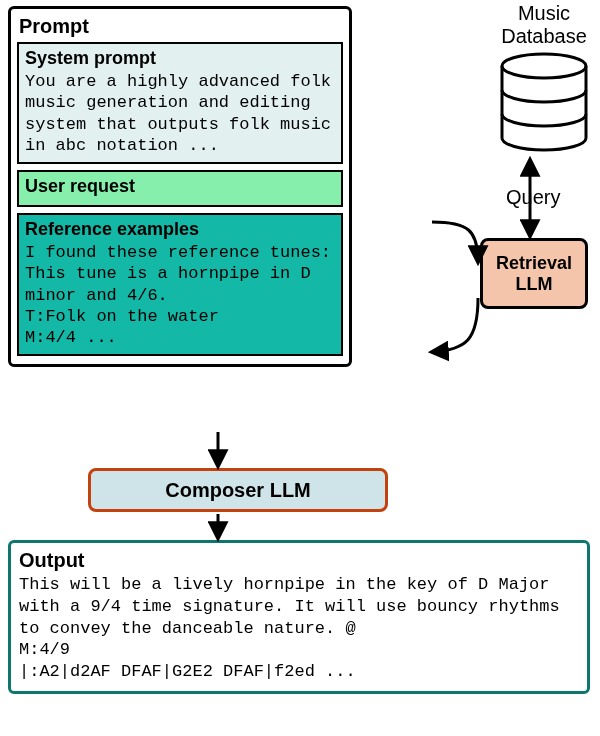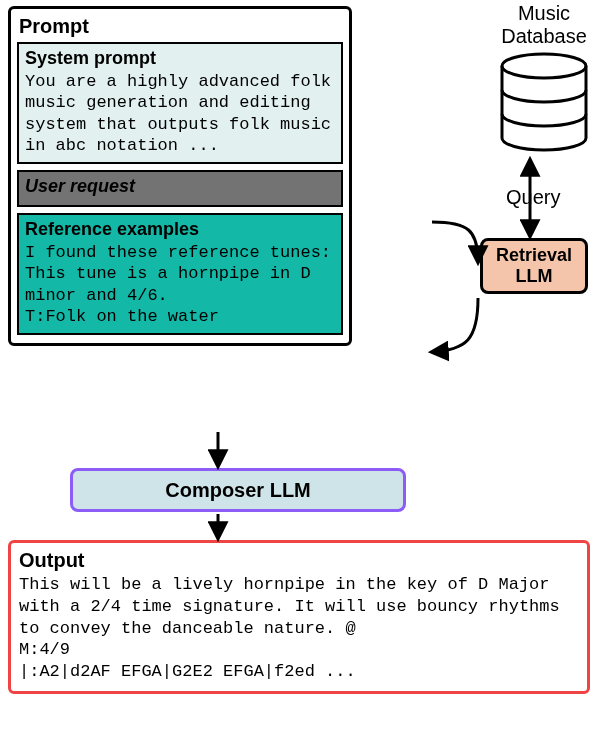--- a/index.html
+++ b/index.html
@@ -28,21 +28,21 @@
     font-weight: bold;
     margin: 0 0 4px 2px;
   }
   .inner-box {
     border: 2px solid #000;
     border-radius: 0;
     padding: 4px 6px 6px 6px;
     margin-bottom: 6px;
   }
   .sys  { background: #e3f0f0; }
-  .user { background: #737373; font-style: italic; }
+  .user { background: #86efac; }
   .ref  { background: #14b8a6; }
   .section-title {
     font-size: 18px;
     font-weight: bold;
     margin-bottom: 2px;
   }
   .section-body {
     font-size: 17px;
     line-height: 1.25;
   }
@@ -68,55 +68,55 @@
     left: 506px;
     top: 186px;
     font-size: 20px;
   }
 
   .retrieval-box {
     position: absolute;
     left: 480px;
     top: 238px;
     width: 108px;
-    height: 56px;
+    height: 71px;
     background: #f4c4ab;
     border: 3px solid #000;
     border-radius: 8px;
     display: flex;
     align-items: center;
     justify-content: center;
     text-align: center;
     font-size: 18px;
     font-weight: bold;
     line-height: 1.15;
   }
 
   .composer-box {
     position: absolute;
-    left: 70px;
+    left: 88px;
     top: 468px;
-    width: 336px;
+    width: 300px;
     height: 44px;
     background: #cfe4e8;
-    border: 3px solid #8b5cf6;
+    border: 3px solid #c2410c;
     border-radius: 8px;
     display: flex;
     align-items: center;
     justify-content: center;
     font-size: 20px;
     font-weight: bold;
   }
 
   .output-box {
     position: absolute;
     left: 8px;
     top: 540px;
     width: 582px;
-    border: 3px solid #ef4444;
+    border: 3px solid #0f766e;
     border-radius: 6px;
     padding: 6px 8px 8px 8px;
   }
   .output-title {
     font-size: 20px;
     font-weight: bold;
     margin-bottom: 2px;
   }
   .output-body {
     font-size: 17px;
@@ -143,20 +143,21 @@
 
   <div class="inner-box user">
     <div class="section-title">User request</div>
   </div>
 
   <div class="inner-box ref" style="margin-bottom:0;">
     <div class="section-title">Reference examples</div>
     <div class="section-body mono">I found these reference tunes:</div>
     <div class="section-body mono">This tune is a hornpipe in D minor and 4/6.</div>
     <div class="section-body mono">T:Folk on the water</div>
+    <div class="section-body mono">M:4/4 ...</div>
   </div>
 </div>
 
 <div class="db-wrap">
   <div class="db-title">
     <span>Music</span><br>
     <span>Database</span>
   </div>
   <svg class="db-cyl" width="92" height="100">
     <ellipse cx="46" cy="14" rx="42" ry="12" fill="#fff" stroke="#000" stroke-width="3"></ellipse>
@@ -174,23 +175,23 @@
   <span>
     <span>Retrieval</span><br>
     <span>LLM</span>
   </span>
 </div>
 
 <div class="composer-box">Composer LLM</div>
 
 <div class="output-box">
   <div class="output-title">Output</div>
-  <div class="output-body mono">This will be a lively hornpipe in the key of D Major with a 2/4 time signature. It will use bouncy rhythms to convey the danceable nature. @</div>
+  <div class="output-body mono">This will be a lively hornpipe in the key of D Major with a 9/4 time signature. It will use bouncy rhythms to convey the danceable nature. @</div>
   <div class="output-body mono">M:4/9</div>
-  <div class="output-body mono">|:A2|d2AF EFGA|G2E2 EFGA|f2ed ...</div>
+  <div class="output-body mono">|:A2|d2AF DFAF|G2E2 DFAF|f2ed ...</div>
 </div>
 
 <svg class="overlay">
   <defs>
     <marker id="arrow" viewBox="0 0 10 10" refX="8" refY="5" markerWidth="7" markerHeight="7" orient="auto-start-reverse">
       <path d="M 0 0 L 10 5 L 0 10 z" fill="#000"></path>
     </marker>
   </defs>
 
   <line x1="530" y1="160" x2="530" y2="236" stroke="#000" stroke-width="3" marker-start="url(#arrow)" marker-end="url(#arrow)"></line>

